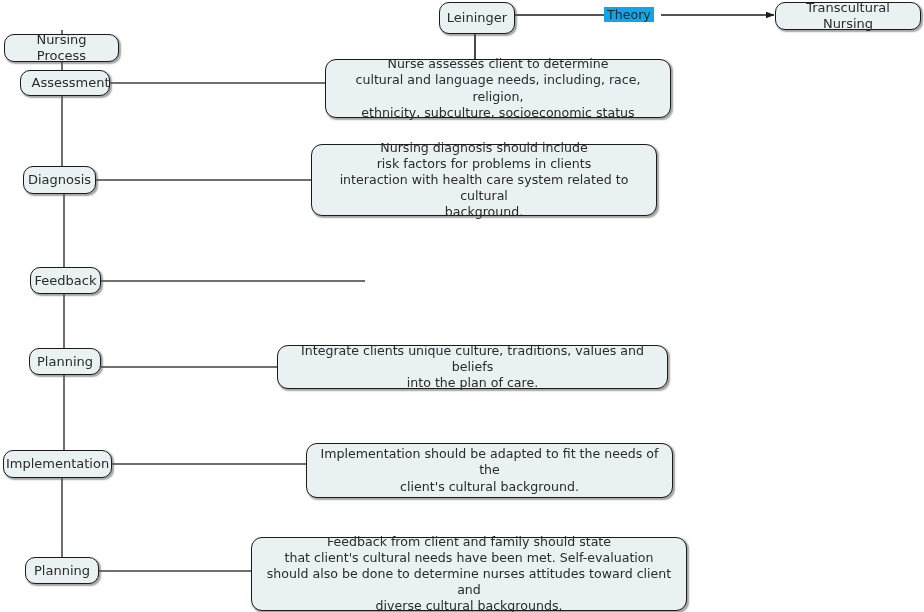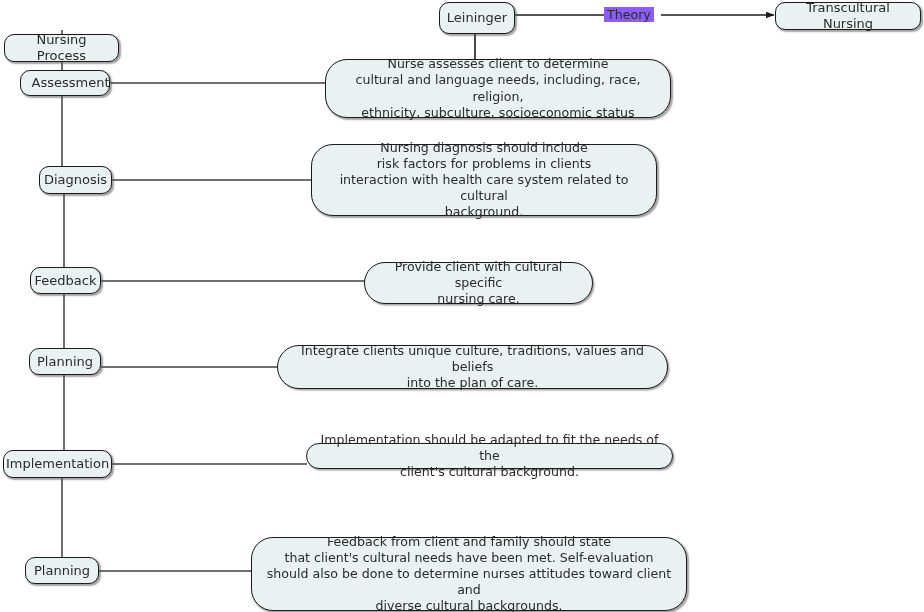--- a/index.html
+++ b/index.html
@@ -44,28 +44,28 @@
     color: #2b2b2b;
     padding: 2px 7px;
     white-space: pre-line;
   }
   .stage-node {
     font-size: 13px;
     border-radius: 10px;
   }
   .desc-node {
     font-size: 12.6px;
-    border-radius: 22px;
+    border-radius: 11px;
     line-height: 1.28;
   }
   .edge-label {
     position: absolute;
     font-size: 12.6px;
     color: #2b2b2b;
-    background: #8b5cf6;
+    background: #0ea5e9;
     padding: 0 3px;
     white-space: nowrap;
   }
 </style>
 </head>
 <body>
 
 <div id="canvas">
 
   <svg id="edges" viewBox="0 0 924 612" width="924" height="612">
@@ -101,36 +101,34 @@
 
   <span class="edge-label" style="left:604px; top:7px;">Theory</span>
 
   <div class="node stage-node" style="left:775px; top:2px; width:146px; height:28px;">Transcultural Nursing</div>
 
   <div class="node stage-node" style="left:20px; top:70px; width:90px; height:26px;padding-left:18px;">Assessment</div>
   <div class="node desc-node" style="left:325px; top:59px; width:346px; height:59px;">Nurse assesses client to determine
 cultural and language needs, including, race, religion,
 ethnicity, subculture, socioeconomic status</div>
 
-  <div class="node stage-node" style="left:23px; top:166px; width:73px; height:28px;margin-left:16px;">Diagnosis</div>
+  <div class="node stage-node" style="left:23px; top:166px; width:73px; height:28px;">Diagnosis</div>
   <div class="node desc-node" style="left:311px; top:144px; width:346px; height:72px;">Nursing diagnosis should include
 risk factors for problems in clients
 interaction with health care system related to cultural
 background.</div>
 
   <div class="node stage-node" style="left:30px; top:267px; width:71px; height:27px;">Feedback</div>
-  <div class="node desc-node" style="left:364px; top:262px; width:229px; height:42px;">Provide client with cultural specific
-nursing care.</div>
 
   <div class="node stage-node" style="left:29px; top:348px; width:72px; height:27px;">Planning</div>
   <div class="node desc-node" style="left:277px; top:345px; width:391px; height:44px;">Integrate clients unique culture, traditions, values and beliefs
 into the plan of care.</div>
 
   <div class="node stage-node" style="left:3px; top:450px; width:109px; height:28px;">Implementation</div>
-  <div class="node desc-node" style="left:306px; top:443px; width:367px; height:26px;">Implementation should be adapted to fit the needs of the
+  <div class="node desc-node" style="left:306px; top:443px; width:367px; height:55px;">Implementation should be adapted to fit the needs of the
 client's cultural background.</div>
 
   <div class="node stage-node" style="left:25px; top:557px; width:74px; height:27px;">Planning</div>
   <div class="node desc-node" style="left:251px; top:537px; width:436px; height:74px;">Feedback from client and family should state
 that client's cultural needs have been met.  Self-evaluation
 should also be done to determine nurses attitudes toward client and
 diverse cultural backgrounds.</div>
 
 </div>
 

